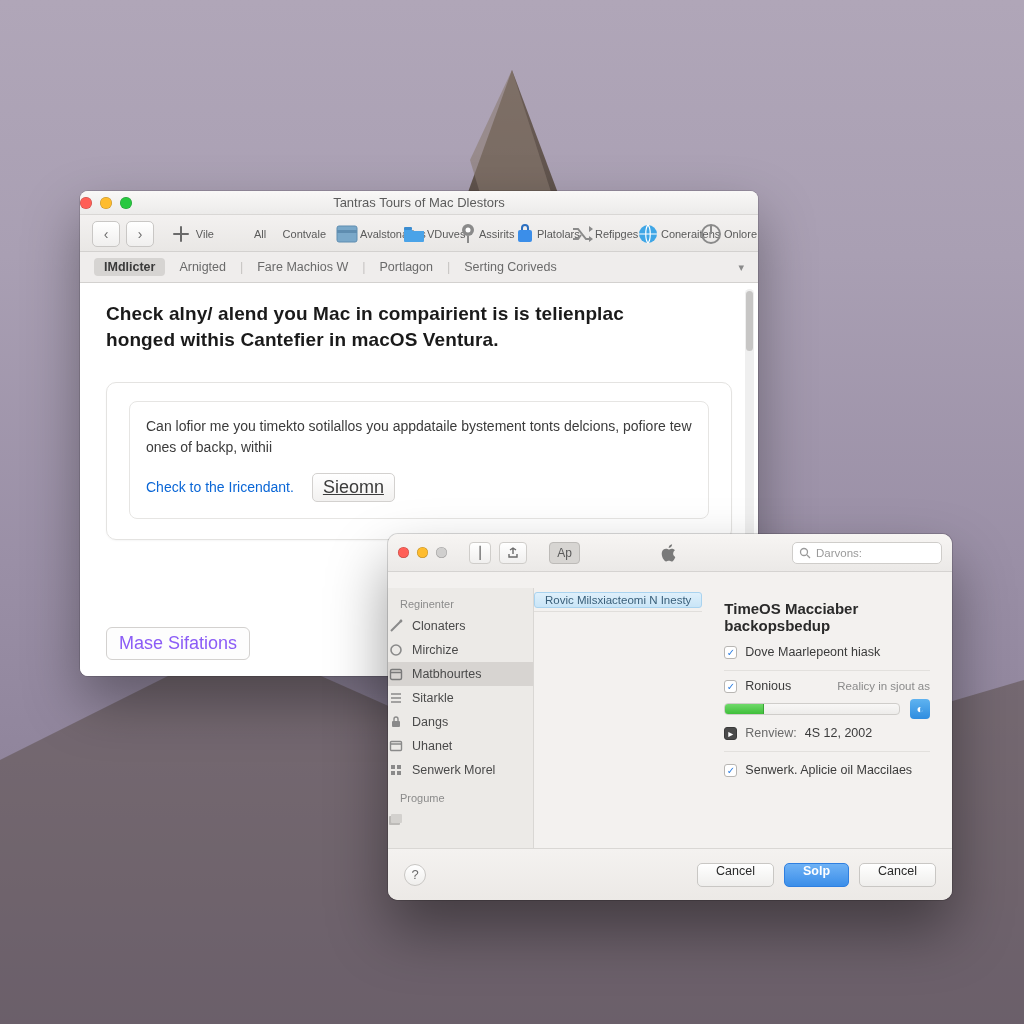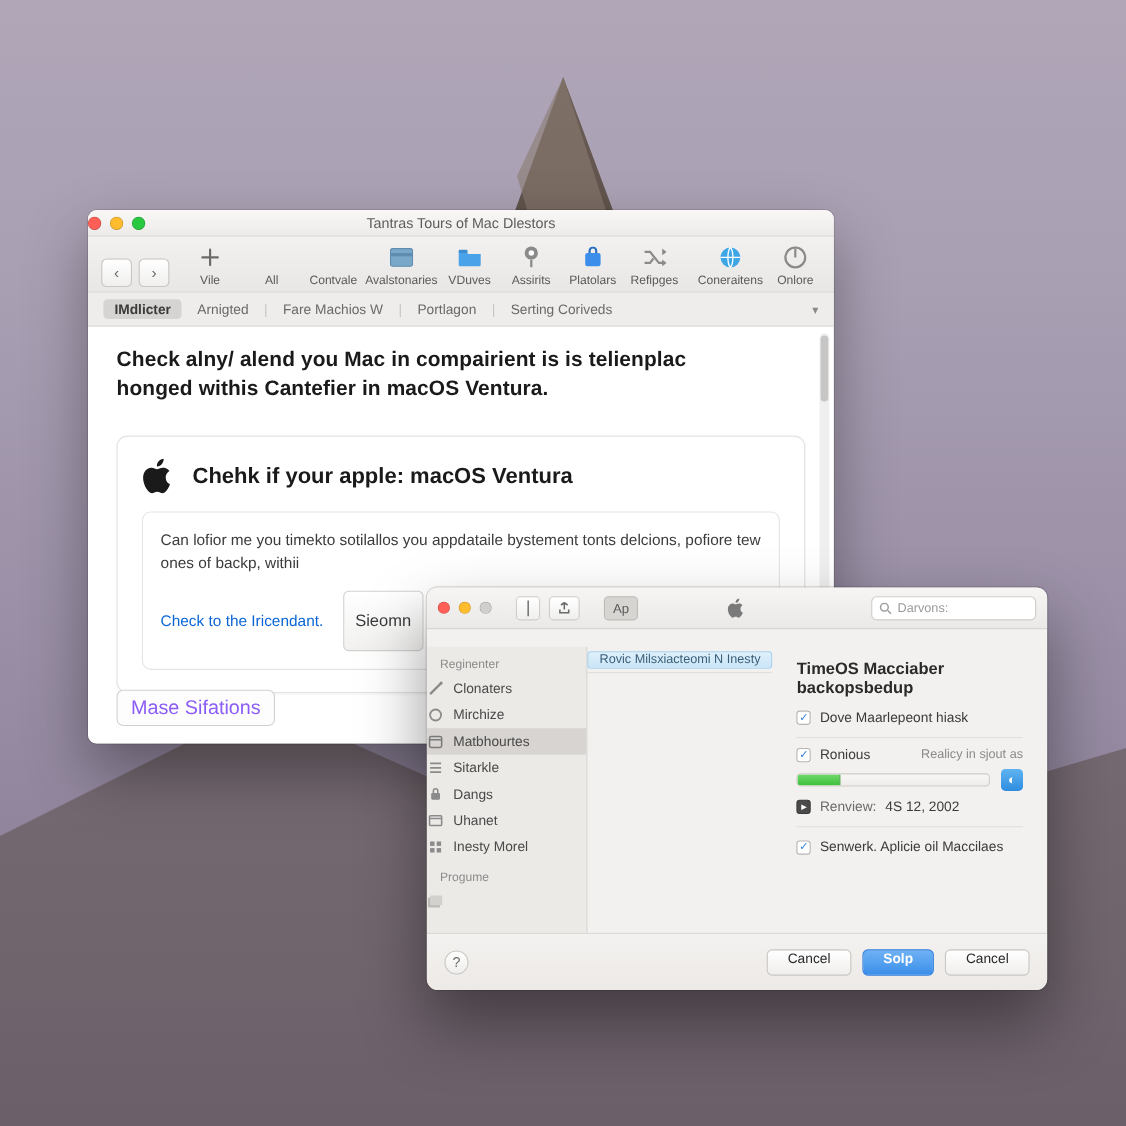--- a/index.html
+++ b/index.html
@@ -28,21 +28,21 @@
   .dot { width: 12px; height: 12px; border-radius: 50%; box-shadow: inset 0 0 0 0.5px rgba(0,0,0,0.25);}
   .dot.red { background:#ff5f57;} .dot.yellow{background:#febc2e;} .dot.green{background:#28c840;}
   .title-center { position:absolute; left:0; right:0; text-align:center; font-size:13px; color:#5c5c5c; }
 
   .toolbar {
     display:flex; align-items:flex-end; gap:10px; padding: 6px 12px 4px 12px;
     background: linear-gradient(#f3f1f0,#e9e7e5); border-bottom: 1px solid #d3d1cf;
   }
   .navbtns { display:flex; gap:6px; margin-right:4px;}
   .sqbtn { width:28px; height:26px; border:1px solid #c9c7c5; border-radius:5px; background:linear-gradient(#ffffff,#f0efee); display:flex; align-items:center; justify-content:center; color:#6a6a6a; font-size:14px;}
-  .tool { display:flex; flex-direction:column; align-items:center; gap:2px; min-width:46px;}
+  .tool { display:flex; flex-direction:row; align-items:center; gap:2px; min-width:46px;}
   .tool .ticon { width:28px; height:26px; display:flex; align-items:center; justify-content:center; }
   .tool .tlabel { font-size:11px; color:#5a5a5a; }
   .spacer { flex:1; }
 
   .tabstrip { display:flex; align-items:center; gap:14px; padding: 6px 14px; background:#efedec; border-bottom:1px solid #d3d1cf; font-size:12.5px; color:#6a6a6a;}
   .tabstrip .pill { background:#d6d4d2; border-radius:4px; padding:2px 10px; color:#3a3a3a; font-weight:600;}
   .tabstrip .sep { color:#c6c4c2; }
   .tabstrip .chev { margin-left:auto; color:#8a8a8a; font-size:11px;}
 
   .content1 { flex:1; background:#ffffff; position:relative; overflow:hidden; padding: 18px 26px 14px 26px;}
@@ -55,21 +55,21 @@
     margin-top:30px; border:1px solid #e4e3e1; border-radius:10px; padding:18px 22px 20px 22px;
     box-shadow: 0 1px 2px rgba(0,0,0,0.04);
   }
   .card-h { display:flex; align-items:center; gap:14px; margin-bottom:14px;}
   .apple-ic { width:32px; height:36px; color:#1a1a1a; }
   .card-title { font-size:20px; font-weight:700; color:#1a1a1a; }
   .innercard { border:1px solid #e6e5e3; border-radius:8px; padding:14px 16px 16px 16px; }
   .bodytext { font-size:14px; color:#3b3b3b; line-height:1.45; }
   .linkrow { margin-top:16px; display:flex; gap:18px; align-items:center;}
   .linkrow a { color:#0a66d6; font-size:14px; text-decoration:none; }
-  .pillbtn { font-size:15px; color:#3b3b3b; border:1px solid #d3d1cf; border-radius:5px; padding:18px 10px; background:linear-gradient(#ffffff,#f2f1f0);}
+  .pillbtn { font-size:18px; color:#3b3b3b; border:1px solid #d3d1cf; border-radius:5px; padding:3px 10px; background:linear-gradient(#ffffff,#f2f1f0);text-decoration:underline;}
   .bottom-pill { position:absolute; left:26px; bottom:16px; font-size:18px; color:#8b5cf6; border:1px solid #d3d1cf; border-radius:6px; padding:5px 12px; background:#fdfdfd;}
 
   
   .win2 {
     position: absolute;
     left: 388px; top: 534px; width: 564px; height: 366px;
     background:#f3f1ef;
     border-radius:10px;
     box-shadow: 0 30px 60px rgba(0,0,0,0.4), 0 0 0 1px rgba(0,0,0,0.15);
     display:flex; flex-direction:column; overflow:hidden;
@@ -251,28 +251,20 @@
     <span>Portlagon</span>
     <span class="sep">|</span>
     <span>Serting Coriveds</span>
     <span class="chev">▾</span>
   </div>
 
   <div class="content1">
     <div class="headline">Check alny/ alend you Mac in compairient is is telienplac honged withis Cantefier in macOS Ventura.</div>
 
     <div class="card">
-      <div class="card-h">
-        <div class="apple-ic">
-          <svg viewBox="0 0 24 28" width="32" height="36">
-              <path fill="#1a1a1a" d="M16.4 14.8c0-3 2.5-4.5 2.6-4.6-1.4-2-3.6-2.3-4.3-2.3-1.8-.2-3.6 1.1-4.5 1.1-.9 0-2.4-1.1-3.9-1-2 0-3.9 1.2-4.9 3-2.1 3.6-.5 9 1.5 11.9 1 1.4 2.2 3 3.7 3 1.5-.1 2-1 3.8-1s2.3 1 3.8 1c1.6 0 2.6-1.4 3.6-2.9.8-1.1 1.3-2.3 1.6-3.5-1.8-.7-3-2.4-3-4.7zM13.7 5.3c.8-1 1.4-2.3 1.2-3.7-1.2.1-2.6.8-3.5 1.8-.8.9-1.4 2.3-1.2 3.6 1.3.1 2.7-.7 3.5-1.7z"></path>
-            </svg>
-        </div>
-        <div class="card-title">Chehk if your apple: macOS Ventura</div>
-      </div>
       <div class="innercard">
         <div class="bodytext">Can lofior me you timekto sotilallos you appdataile bystement tonts delcions, pofiore tew ones of backp, withii</div>
         <div class="linkrow">
           <a href="#">Check to the Iricendant.</a>
           <span class="pillbtn">Sieomn</span>
         </div>
       </div>
     </div>
 
     <div class="bottom-pill">Mase Sifations</div>
@@ -380,21 +372,21 @@
       </div>
       <div class="sb-item">
         <span class="sb-icon">
             <svg width="14" height="14" viewBox="0 0 14 14">
               <rect x="2" y="2" width="4" height="4" fill="#8a8a8a"></rect>
               <rect x="8" y="2" width="4" height="4" fill="#8a8a8a"></rect>
               <rect x="2" y="8" width="4" height="4" fill="#8a8a8a"></rect>
               <rect x="8" y="8" width="4" height="4" fill="#8a8a8a"></rect>
             </svg>
           </span>
-        <span>Inesty Morel</span>
+        <span>Senwerk Morel</span>
       </div>
 
       <div class="sb-header" style="margin-top:8px">Progume</div>
       <div class="sb-item footer">
         <span class="sb-icon">
             <svg width="16" height="14" viewBox="0 0 16 14">
               <rect x="1" y="3" width="11" height="9" rx="1" fill="#bdbbb8"></rect>
               <rect x="3" y="1" width="11" height="9" rx="1" fill="#d3d1ce"></rect>
             </svg>
           </span>

